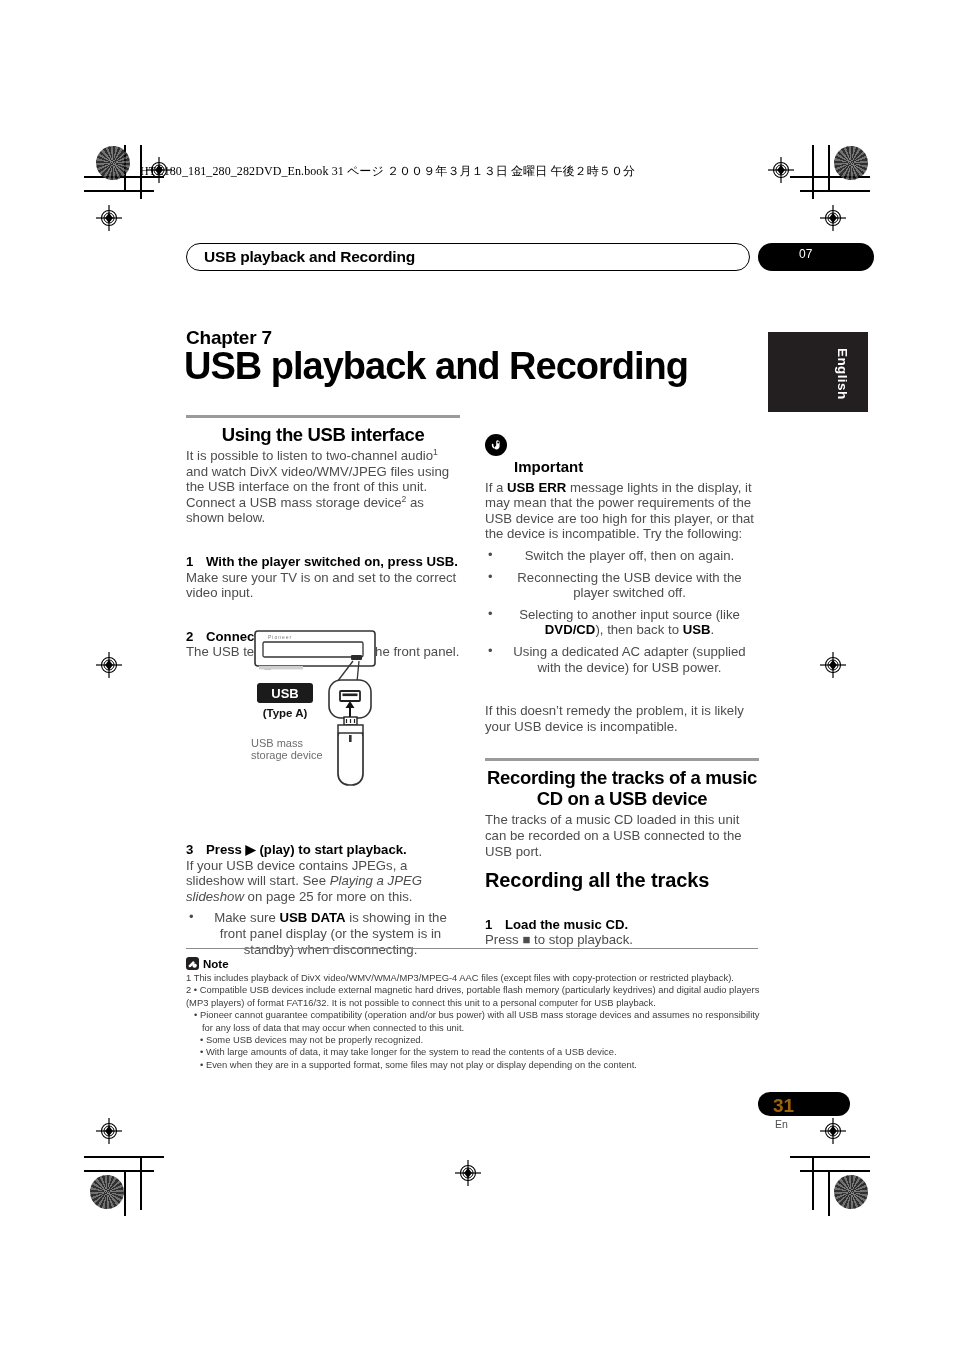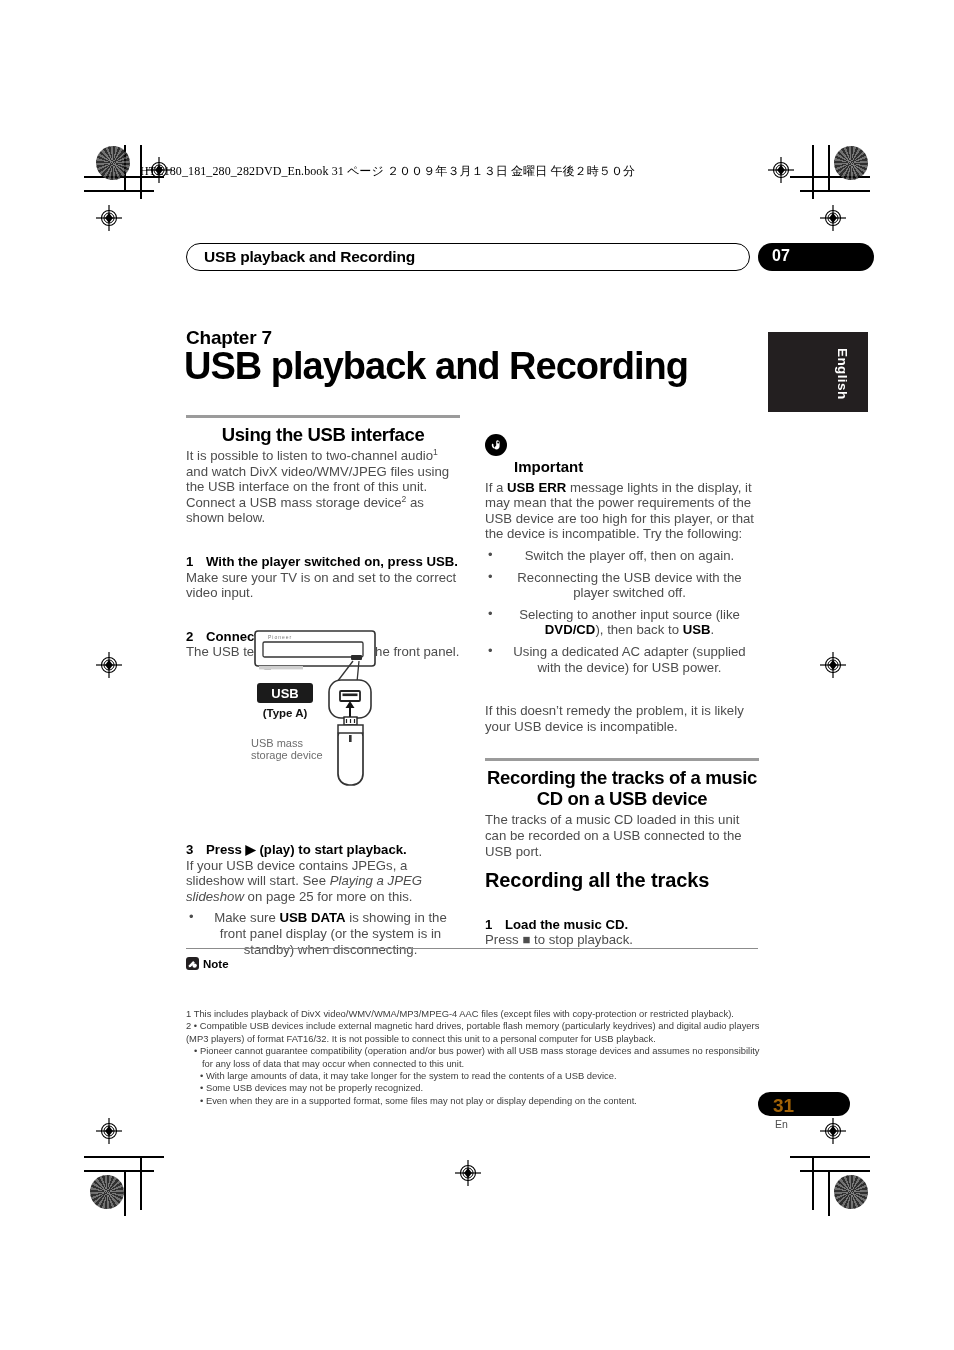--- a/index.html
+++ b/index.html
@@ -79,25 +79,25 @@
     position: absolute;
     left: 758px;
     top: 243px;
     width: 116px;
     height: 28px;
     background: #000;
     border-radius: 14px;
   }
   .chap-num {
     position: absolute;
-    left: 772px;
+    left: 799px;
     top: 247px;
     color: #fff;
-    font-size: 16px;
-    font-weight: bold;
+    font-size: 12px;
+    font-weight: normal;
     letter-spacing: .2px;
   }
 
   
   .chap-label {
     position: absolute;
     left: 186px;
     top: 327px;
     font-size: 19px;
     font-weight: bold;
@@ -276,21 +276,20 @@
     color: #000;
   }
   .note-body {
     position: absolute;
     left: 186px;
     top: 972px;
     width: 578px;
     font-size: 9.4px;
     line-height: 12.4px;
     color: #3d3d3d;
-    margin-top: 36px;
   }
   .note-body p { margin: 0; }
   .note-body .ind {
     padding-left: 16px;
     text-indent: -8px;
   }
   .note-body .ind2 {
     padding-left: 22px;
     text-indent: -8px;
   }
@@ -571,22 +570,22 @@
         <path d="M1 6.2 L5.2 2 L6.9 3.7 L2.7 7.9 L0.7 8.2 Z" fill="#ffffff"></path>
         <circle cx="6.6" cy="6.6" r="2.2" fill="#ffffff"></circle>
       </svg>
     </span>
     <span class="note-label">Note</span>
   </div>
   <div class="note-body">
     <p>1 This includes playback of DivX video/WMV/WMA/MP3/MPEG-4 AAC files (except files with copy-protection or restricted playback).</p>
     <p>2 • Compatible USB devices include external magnetic hard drives, portable flash memory (particularly keydrives) and digital audio players (MP3 players) of format FAT16/32. It is not possible to connect this unit to a personal computer for USB playback.</p>
     <p class="ind">• Pioneer cannot guarantee compatibility (operation and/or bus power) with all USB mass storage devices and assumes no responsibility for any loss of data that may occur when connected to this unit.</p>
+    <p class="ind2">• Some USB devices may not be properly recognized.</p>
     <p class="ind2">• With large amounts of data, it may take longer for the system to read the contents of a USB device.</p>
-    <p class="ind2">• Some USB devices may not be properly recognized.</p>
     <p class="ind2">• Even when they are in a supported format, some files may not play or display depending on the content.</p>
   </div>
 
   <div class="pg-pill"></div>
   <div class="pg-num">31</div>
   <div class="pg-lang">En</div>
 
 </div>
 
 </body></html>

